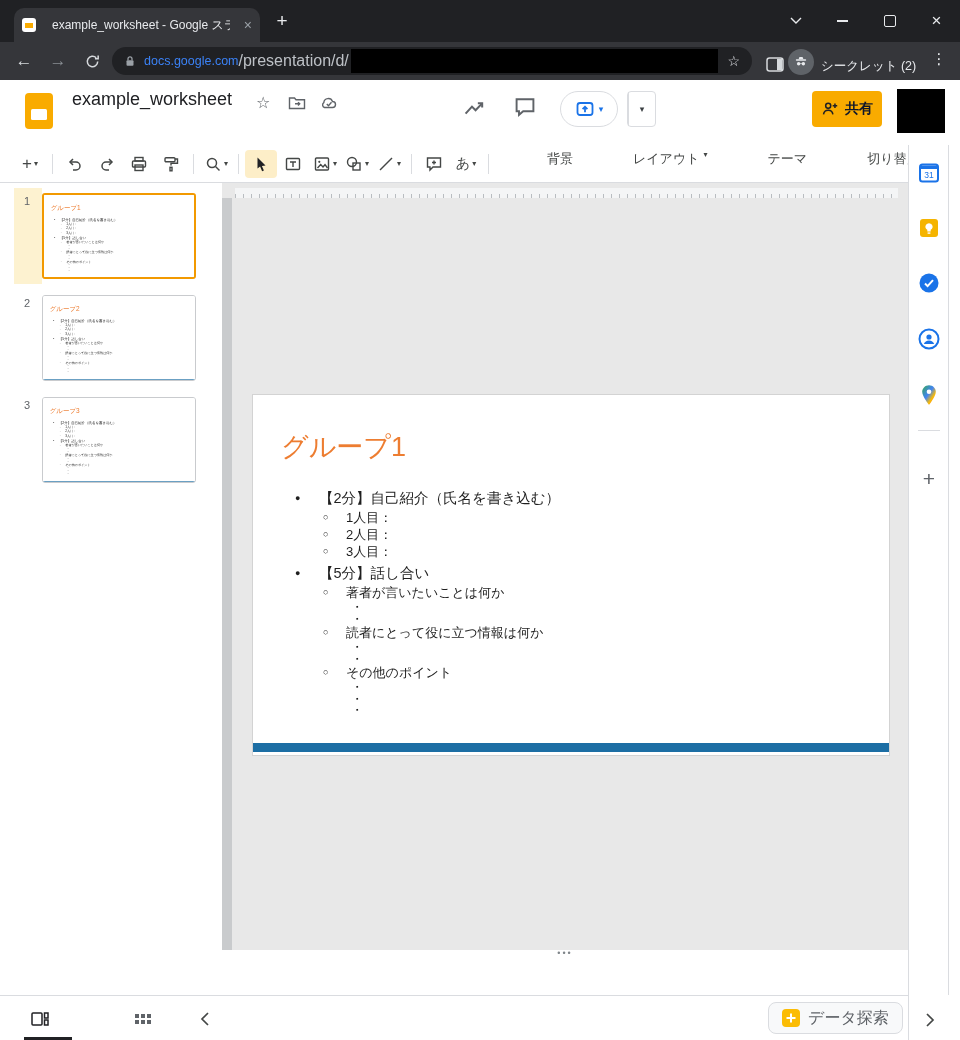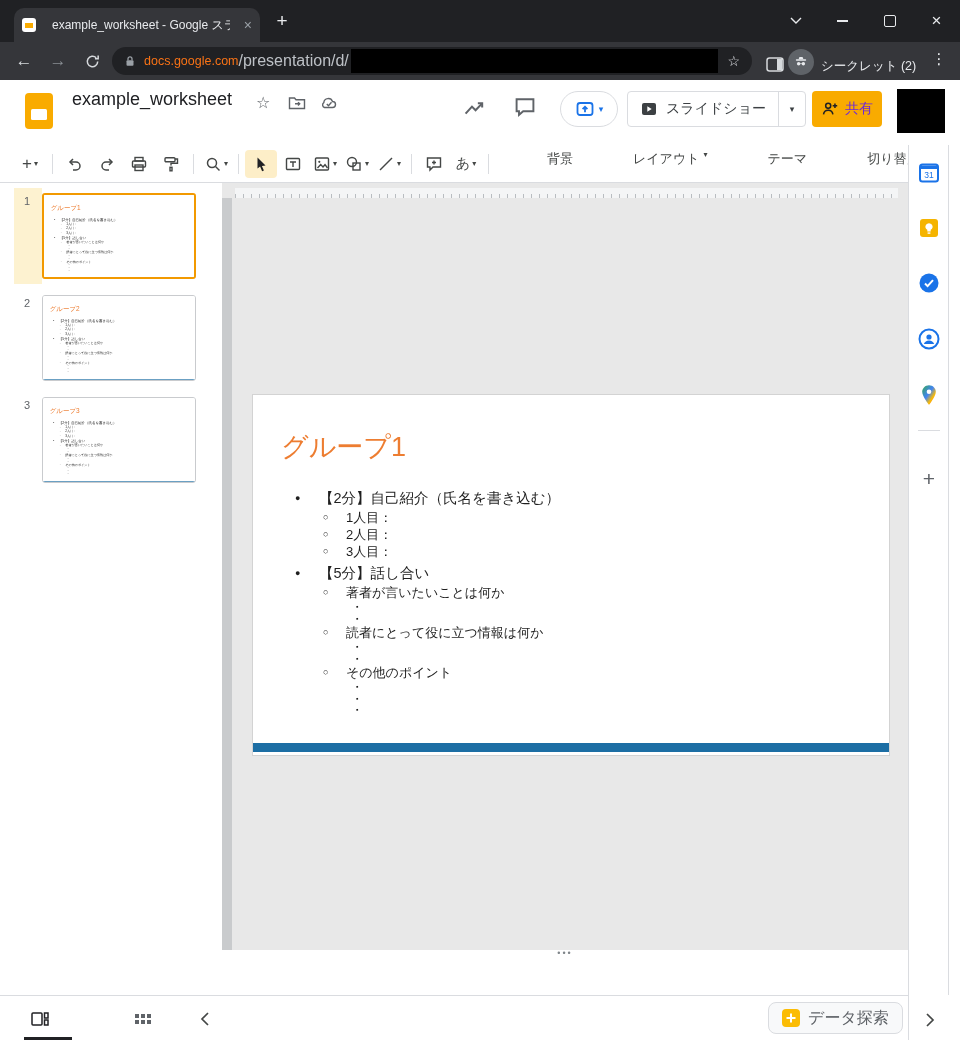--- a/index.html
+++ b/index.html
@@ -21,21 +21,21 @@
   .wbtn{width:47px;height:42px;display:flex;align-items:center;justify-content:center;color:#e8eaed;}
   .w-min{width:11px;height:1.5px;background:#e8eaed;display:block;}
   .w-max{width:10px;height:10px;border:1.3px solid #e8eaed;border-radius:2px;display:block;}
   .w-close{font-size:17px;}
 
   
   .navbar{position:absolute;left:0;top:42px;width:960px;height:38px;background:#35363a;}
   .nvbtn{position:absolute;top:7px;width:24px;height:24px;display:flex;align-items:center;justify-content:center;font-size:17px;}
   .addr{position:absolute;left:112px;top:5px;width:640px;height:28px;background:#202124;border-radius:14px;
         display:flex;align-items:center;padding:0 12px;box-sizing:border-box;}
-  .host{color:#f97316;font-size:12.5px;margin-left:8px;white-space:nowrap;text-align:center;}
+  .host{color:#3b82f6;font-size:12.5px;margin-left:8px;white-space:nowrap;text-align:center;}
   .path{color:#bdc1c6;font-size:16px;white-space:nowrap;}
   .redact{flex:1;height:24px;background:#000;margin-left:2px;}
   .addr-star{color:#dfe1e5;font-size:14px;margin-left:9px;}
   .incog{position:absolute;left:788px;top:5px;height:28px;display:flex;align-items:flex-end;}
   .incog-ic{width:26px;height:26px;border-radius:50%;background:#5f6368;display:flex;align-items:center;justify-content:center;}
   .incog-label{color:#e8eaed;font-size:12.5px;margin-left:7px;white-space:nowrap;}
   .kebab{position:absolute;right:10px;top:8px;color:#e8eaed;font-size:15px;width:22px;text-align:center;}
 
   
   .appheader{position:absolute;left:0;top:80px;width:960px;height:65px;background:#fff;}
@@ -49,21 +49,21 @@
   .present{position:absolute;left:560px;top:11px;width:58px;height:36px;border:1px solid #dadce0;border-radius:18px;
            display:flex;align-items:center;justify-content:center;gap:4px;box-sizing:border-box;background:#fff;}
   .present .caret{color:#1a73e8;font-size:9px;}
   .slideshow{position:absolute;left:627px;top:11px;height:36px;border:1px solid #dadce0;border-radius:4px;
              display:flex;align-items:stretch;box-sizing:border-box;background:#fff;}
   .ss-main{display:flex;align-items:center;gap:8px;padding:0 12px;font-size:14px;color:#3c4043;}
   .ss-caret{width:26px;display:flex;align-items:center;justify-content:center;border-left:1px solid #dadce0;
             color:#3c4043;font-size:9px;}
   .share{position:absolute;left:812px;top:11px;width:70px;height:36px;background:#F9AB00;border-radius:4px;
          display:flex;align-items:center;justify-content:center;gap:6px;}
-  .share span{font-size:14px;color:#6d28d9;font-weight:normal;}
+  .share span{font-size:14px;color:#0f172a;font-weight:bold;}
   .avatar{position:absolute;left:897px;top:9px;width:48px;height:44px;background:#000;}
 
   
   .apptoolbar{position:absolute;left:0;top:145px;width:908px;height:38px;background:#fff;border-bottom:1px solid #dadce0;
               display:flex;align-items:center;padding-left:14px;box-sizing:border-box;}
   .tbtn{height:28px;min-width:26px;display:flex;align-items:center;justify-content:center;border-radius:4px;padding:0 3px;gap:2px;}
   .tbtn.active{background:#FDEEC8;}
   .caret{font-size:8px;color:#444746;}
   .tdiv{width:1px;height:20px;background:#dadce0;margin:0 6px;flex:0 0 1px;}
   .ttext{font-size:13px;color:#444746;padding:0 8px;height:28px;display:flex;gap:4px;border-radius:4px;white-space:nowrap;margin-left:44px;}
@@ -231,27 +231,20 @@
     </span>
     <div class="present">
       <svg width="20" height="20" viewBox="0 0 20 20" stroke="#1a73e8" stroke-width="1.8" fill="none">
           <rect x="2.5" y="4" width="15" height="12" rx="2.5"></rect>
           <path d="M10 13.2V8"></path>
           <path d="M7.6 10.2L10 7.8l2.4 2.4"></path>
         </svg>
       <span class="caret">▾</span>
     </div>
     <div class="slideshow">
-      <span class="ss-main">
-        <svg width="18" height="18" viewBox="0 0 18 18">
-            <rect x="2" y="3" width="14" height="12" rx="2" fill="#3c4043"></rect>
-            <path d="M7.3 6.3l4.4 2.7-4.4 2.7z" fill="#fff"></path>
-          </svg>
-        <span>スライドショー</span>
-      </span>
       <span class="ss-caret">▾</span>
     </div>
     <div class="share">
       <svg width="18" height="18" viewBox="0 0 20 20" stroke="#202124" stroke-width="1.7" fill="none">
           <circle cx="8" cy="6.5" r="2.8"></circle>
           <path d="M2.8 16c.4-3 2.6-4.6 5.2-4.6s4.8 1.6 5.2 4.6"></path>
           <path d="M15.5 4v5M13 6.5h5"></path>
         </svg>
       <span>共有</span>
     </div>

